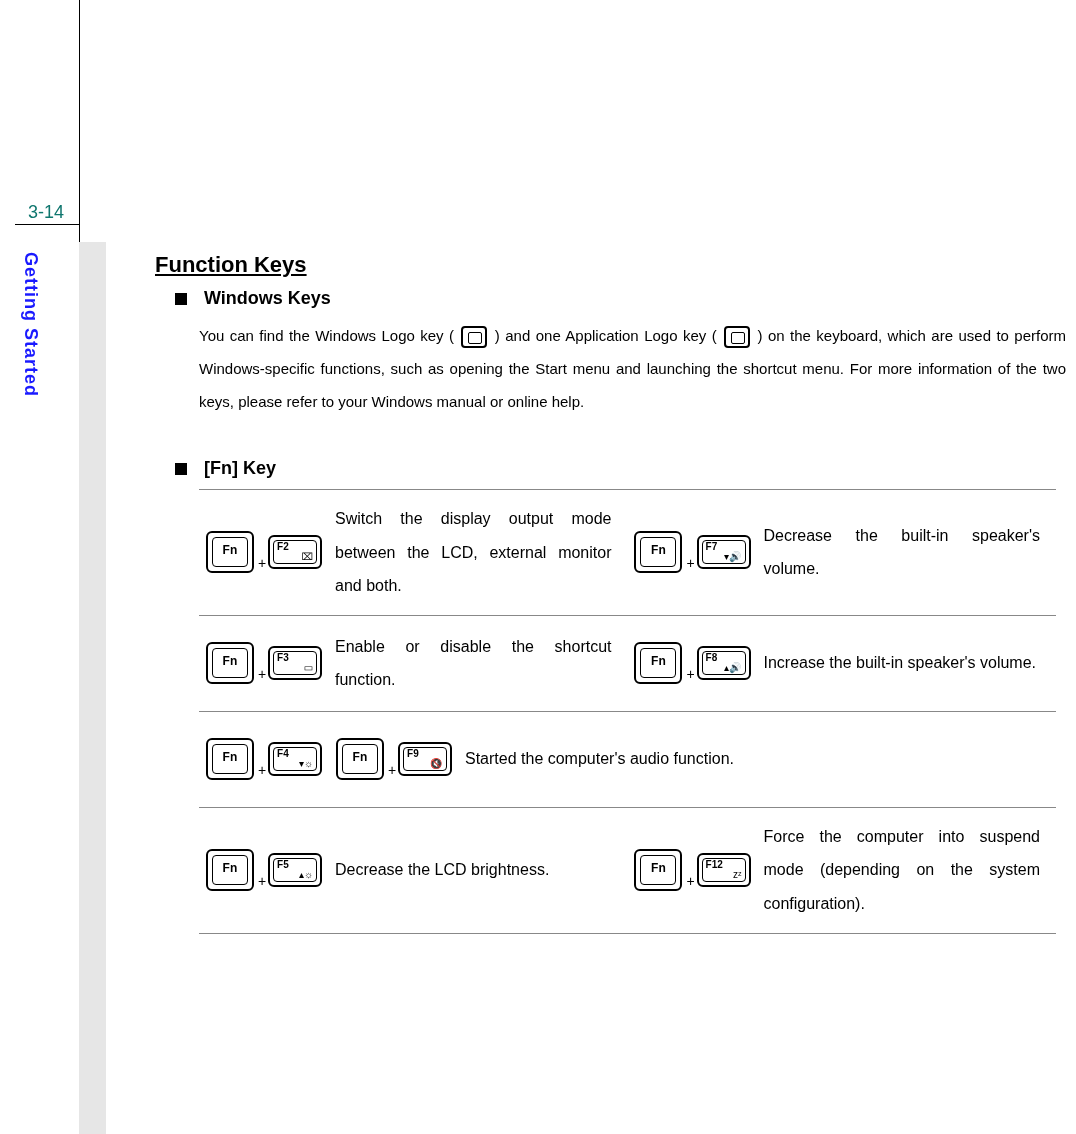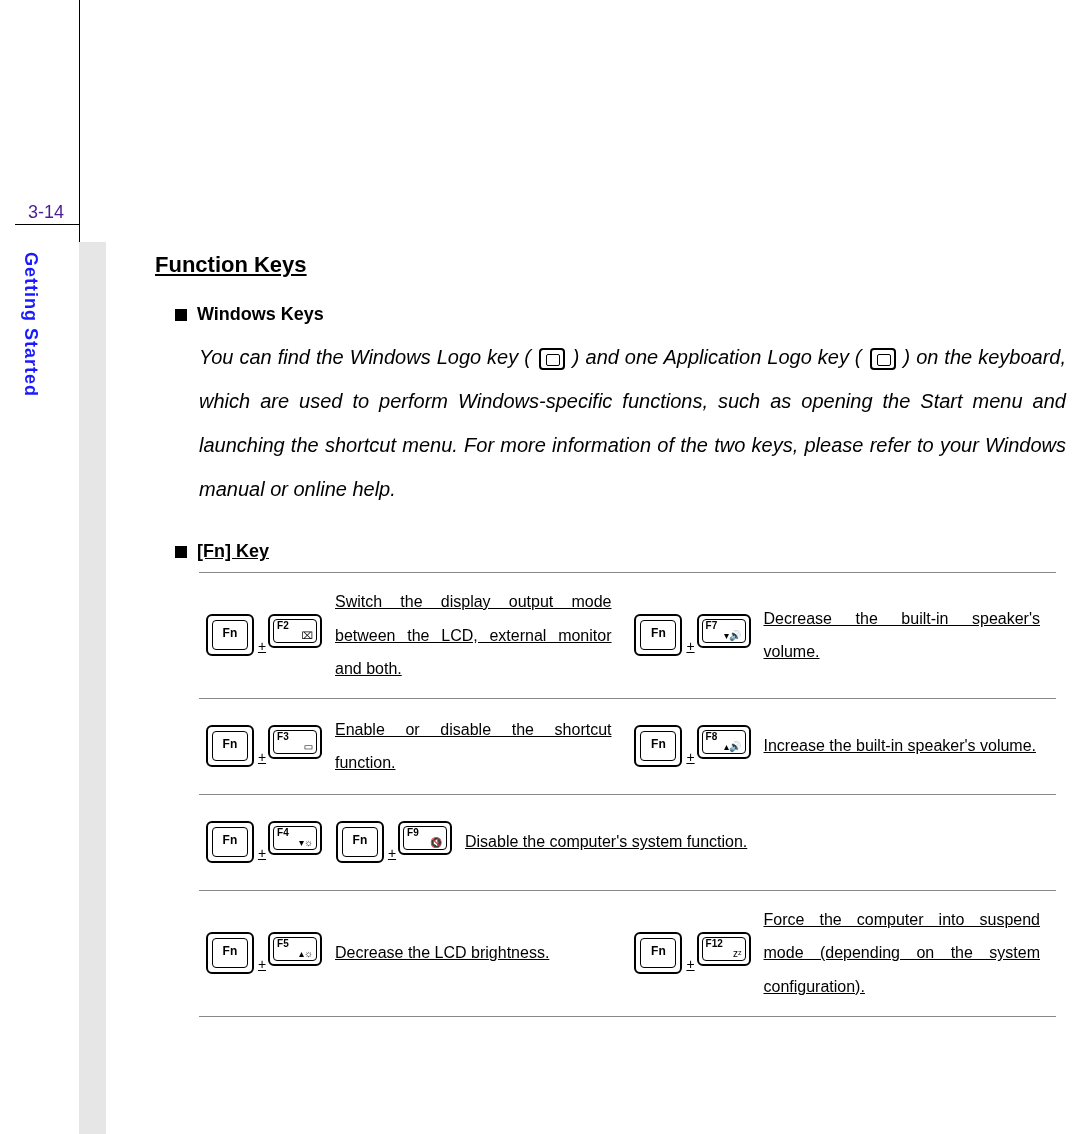--- a/index.html
+++ b/index.html
@@ -16,21 +16,21 @@
       top: 0;
       width: 1px;
       height: 1134px;
       background: #000;
     }
     .page-num {
       position: absolute;
       left: 28px;
       top: 202px;
       font-size: 18px;
-      color: #4c1d95;
+      color: #0f766e;
     }
     .hr-top {
       position: absolute;
       left: 15px;
       top: 224px;
       width: 64px;
       height: 1px;
       background: #000;
     }
     .sidebar-band {
@@ -56,48 +56,47 @@
       position: absolute;
       left: 155px;
       top: 252px;
       right: 10px;
       color: #000;
     }
     h2 {
       font-size: 22px;
       font-weight: bold;
       text-decoration: underline;
-      margin-bottom: 26px;
+      margin-bottom: 10px;
     }
     .section-head {
       display: flex;
       align-items: center;
-      gap: 10px;
+      gap: 17px;
       margin-top: 10px;
       margin-bottom: 10px;
       margin-left: 20px;
     }
     .bullet {
       width: 12px;
       height: 12px;
       background: #000;
       display: inline-block;
       flex-shrink: 0;
     }
     .section-head h3 {
       font-size: 18px;
       font-weight: bold;
     }
     .para {
       margin-left: 44px;
-      font-size: 20px;
+      font-size: 15px;
       line-height: 2.2;
       text-align: justify;
       text-justify: inter-word;
-      font-style: italic;
     }
     .inline-key {
       display: inline-block;
       vertical-align: middle;
       width: 26px;
       height: 22px;
       border: 2px solid #000;
       border-radius: 4px;
       position: relative;
       margin: 0 2px;
@@ -105,38 +104,37 @@
     }
     .inline-key::after {
       content: '';
       position: absolute;
       left: 5px; top: 4px;
       width: 12px; height: 10px;
       border: 1.5px solid #000;
       border-radius: 2px;
     }
     .fn-section {
-      margin-top: 30px;
-      text-decoration: underline;
+      margin-top: 40px;
     }
     .fn-table {
       margin-left: 44px;
       margin-right: 10px;
       border-top: 1px solid #888;
     }
     .fn-row {
       display: flex;
       border-bottom: 1px solid #888;
       min-height: 96px;
       align-items: center;
     }
     .col-keys {
       width: 130px;
       display: flex;
-      align-items: flex-start;
+      align-items: center;
       justify-content: center;
       padding: 12px 4px;
       flex-shrink: 0;
     }
     .col-desc {
       flex: 1;
       padding: 12px 16px 12px 6px;
       font-size: 16px;
       line-height: 2.1;
       text-align: justify;
@@ -299,21 +297,21 @@
         <div class="col-keys">
           <span class="key-fn">
               <span>Fn</span>
             </span>
           <span class="plus-sign">+</span>
           <span class="key-fx">
               <span class="lbl">F9</span>
               <span class="ico">🔇</span>
             </span>
         </div>
-        <div class="col-desc">Disable the computer's system function.</div>
+        <div class="col-desc">Started the computer's audio function.</div>
       </div>
 
       <div class="fn-row">
         <div class="col-keys">
           <span class="key-fn">
               <span>Fn</span>
             </span>
           <span class="plus-sign">+</span>
           <span class="key-fx">
               <span class="lbl">F5</span>

